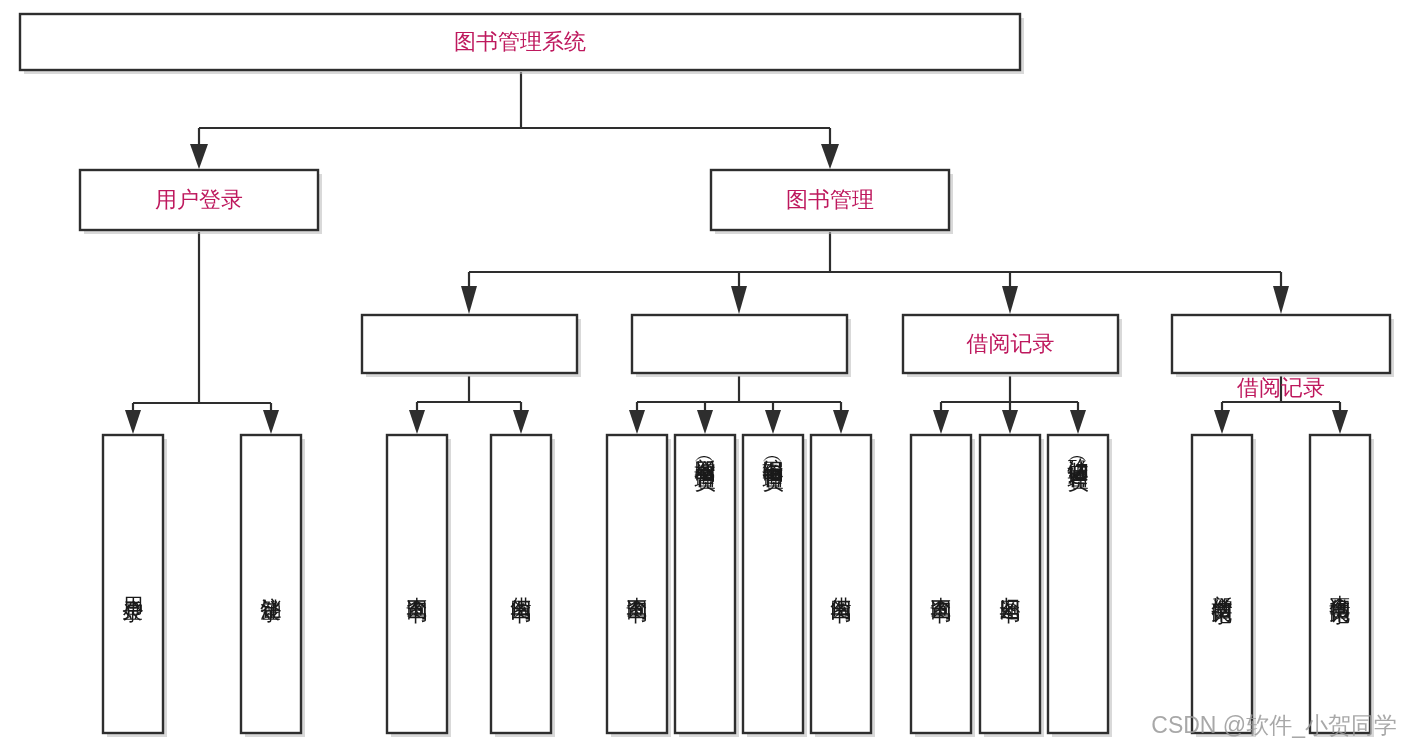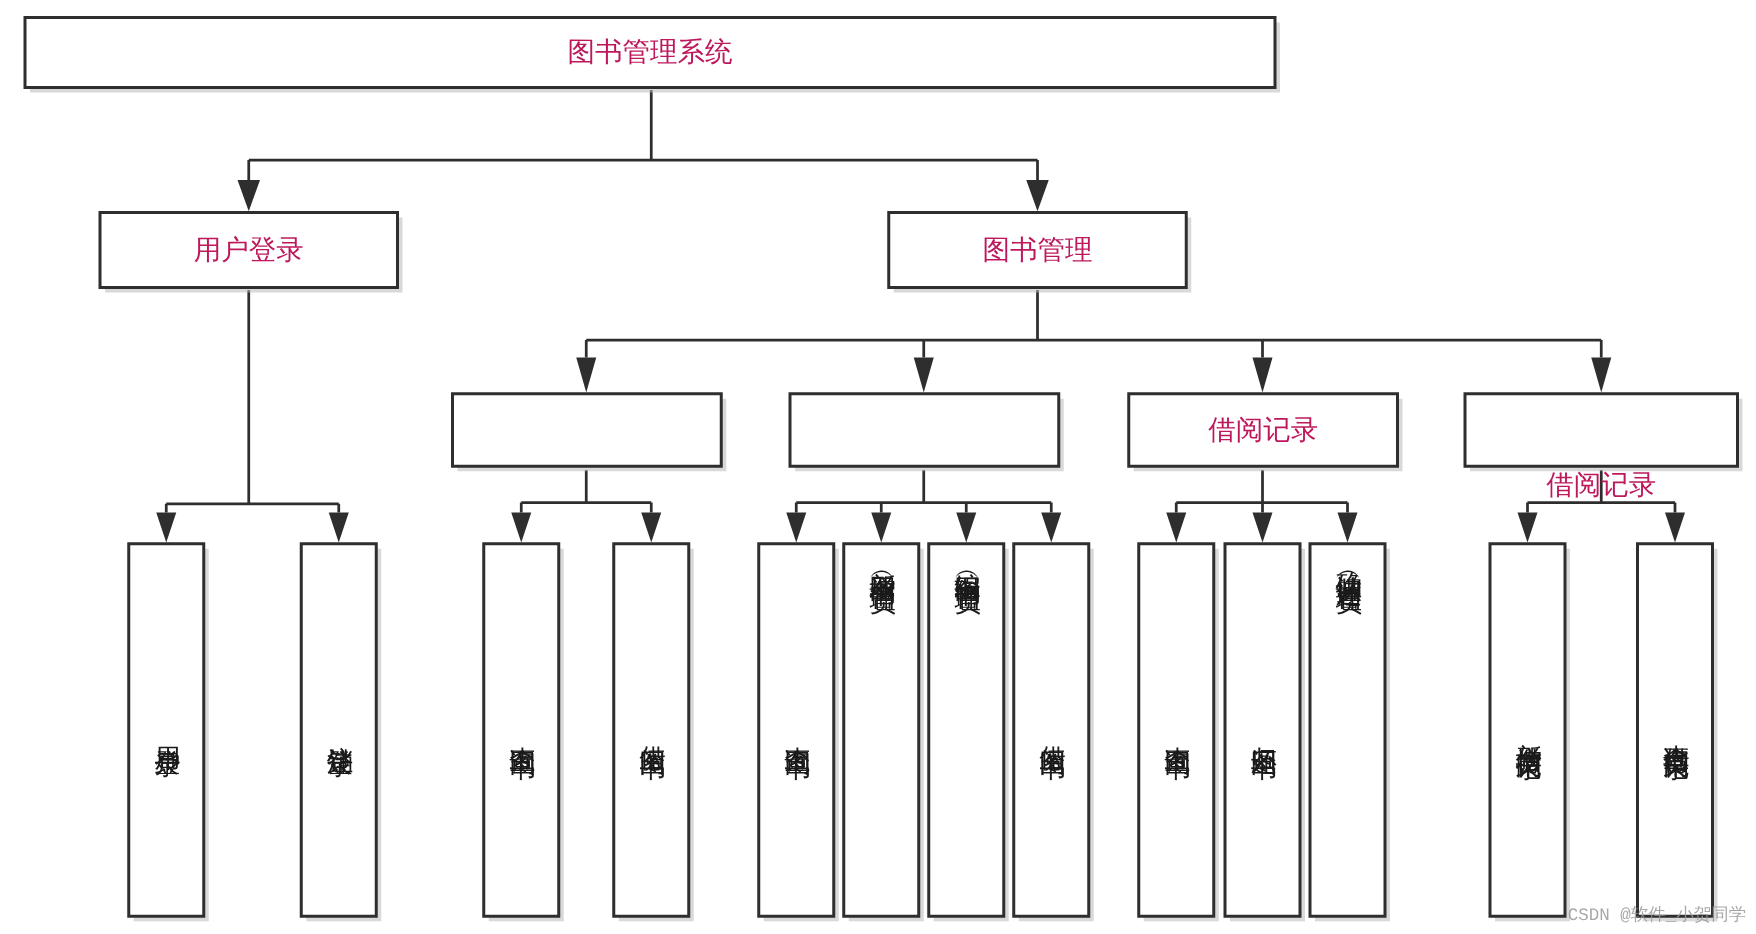--- a/index.html
+++ b/index.html
@@ -76,22 +76,22 @@
   .hlabel-text {
     font-family: "Liberation Sans", "DejaVu Sans", sans-serif;
     font-size: 22px;
     color: #be185d;
     white-space: nowrap;
   }
   #watermark {
     position: absolute;
     right: 8px;
     bottom: 6px;
-    font-family: Liberation Mono, monospace;
-    font-size: 14px;
+    font-family: Liberation Sans, sans-serif;
+    font-size: 23px;
     color: #9a9a9a;
     opacity: 0.85;
     white-space: nowrap;
     pointer-events: none;
   }
 </style>
 </head>
 <body>
 
 <div id="diagram-root">

